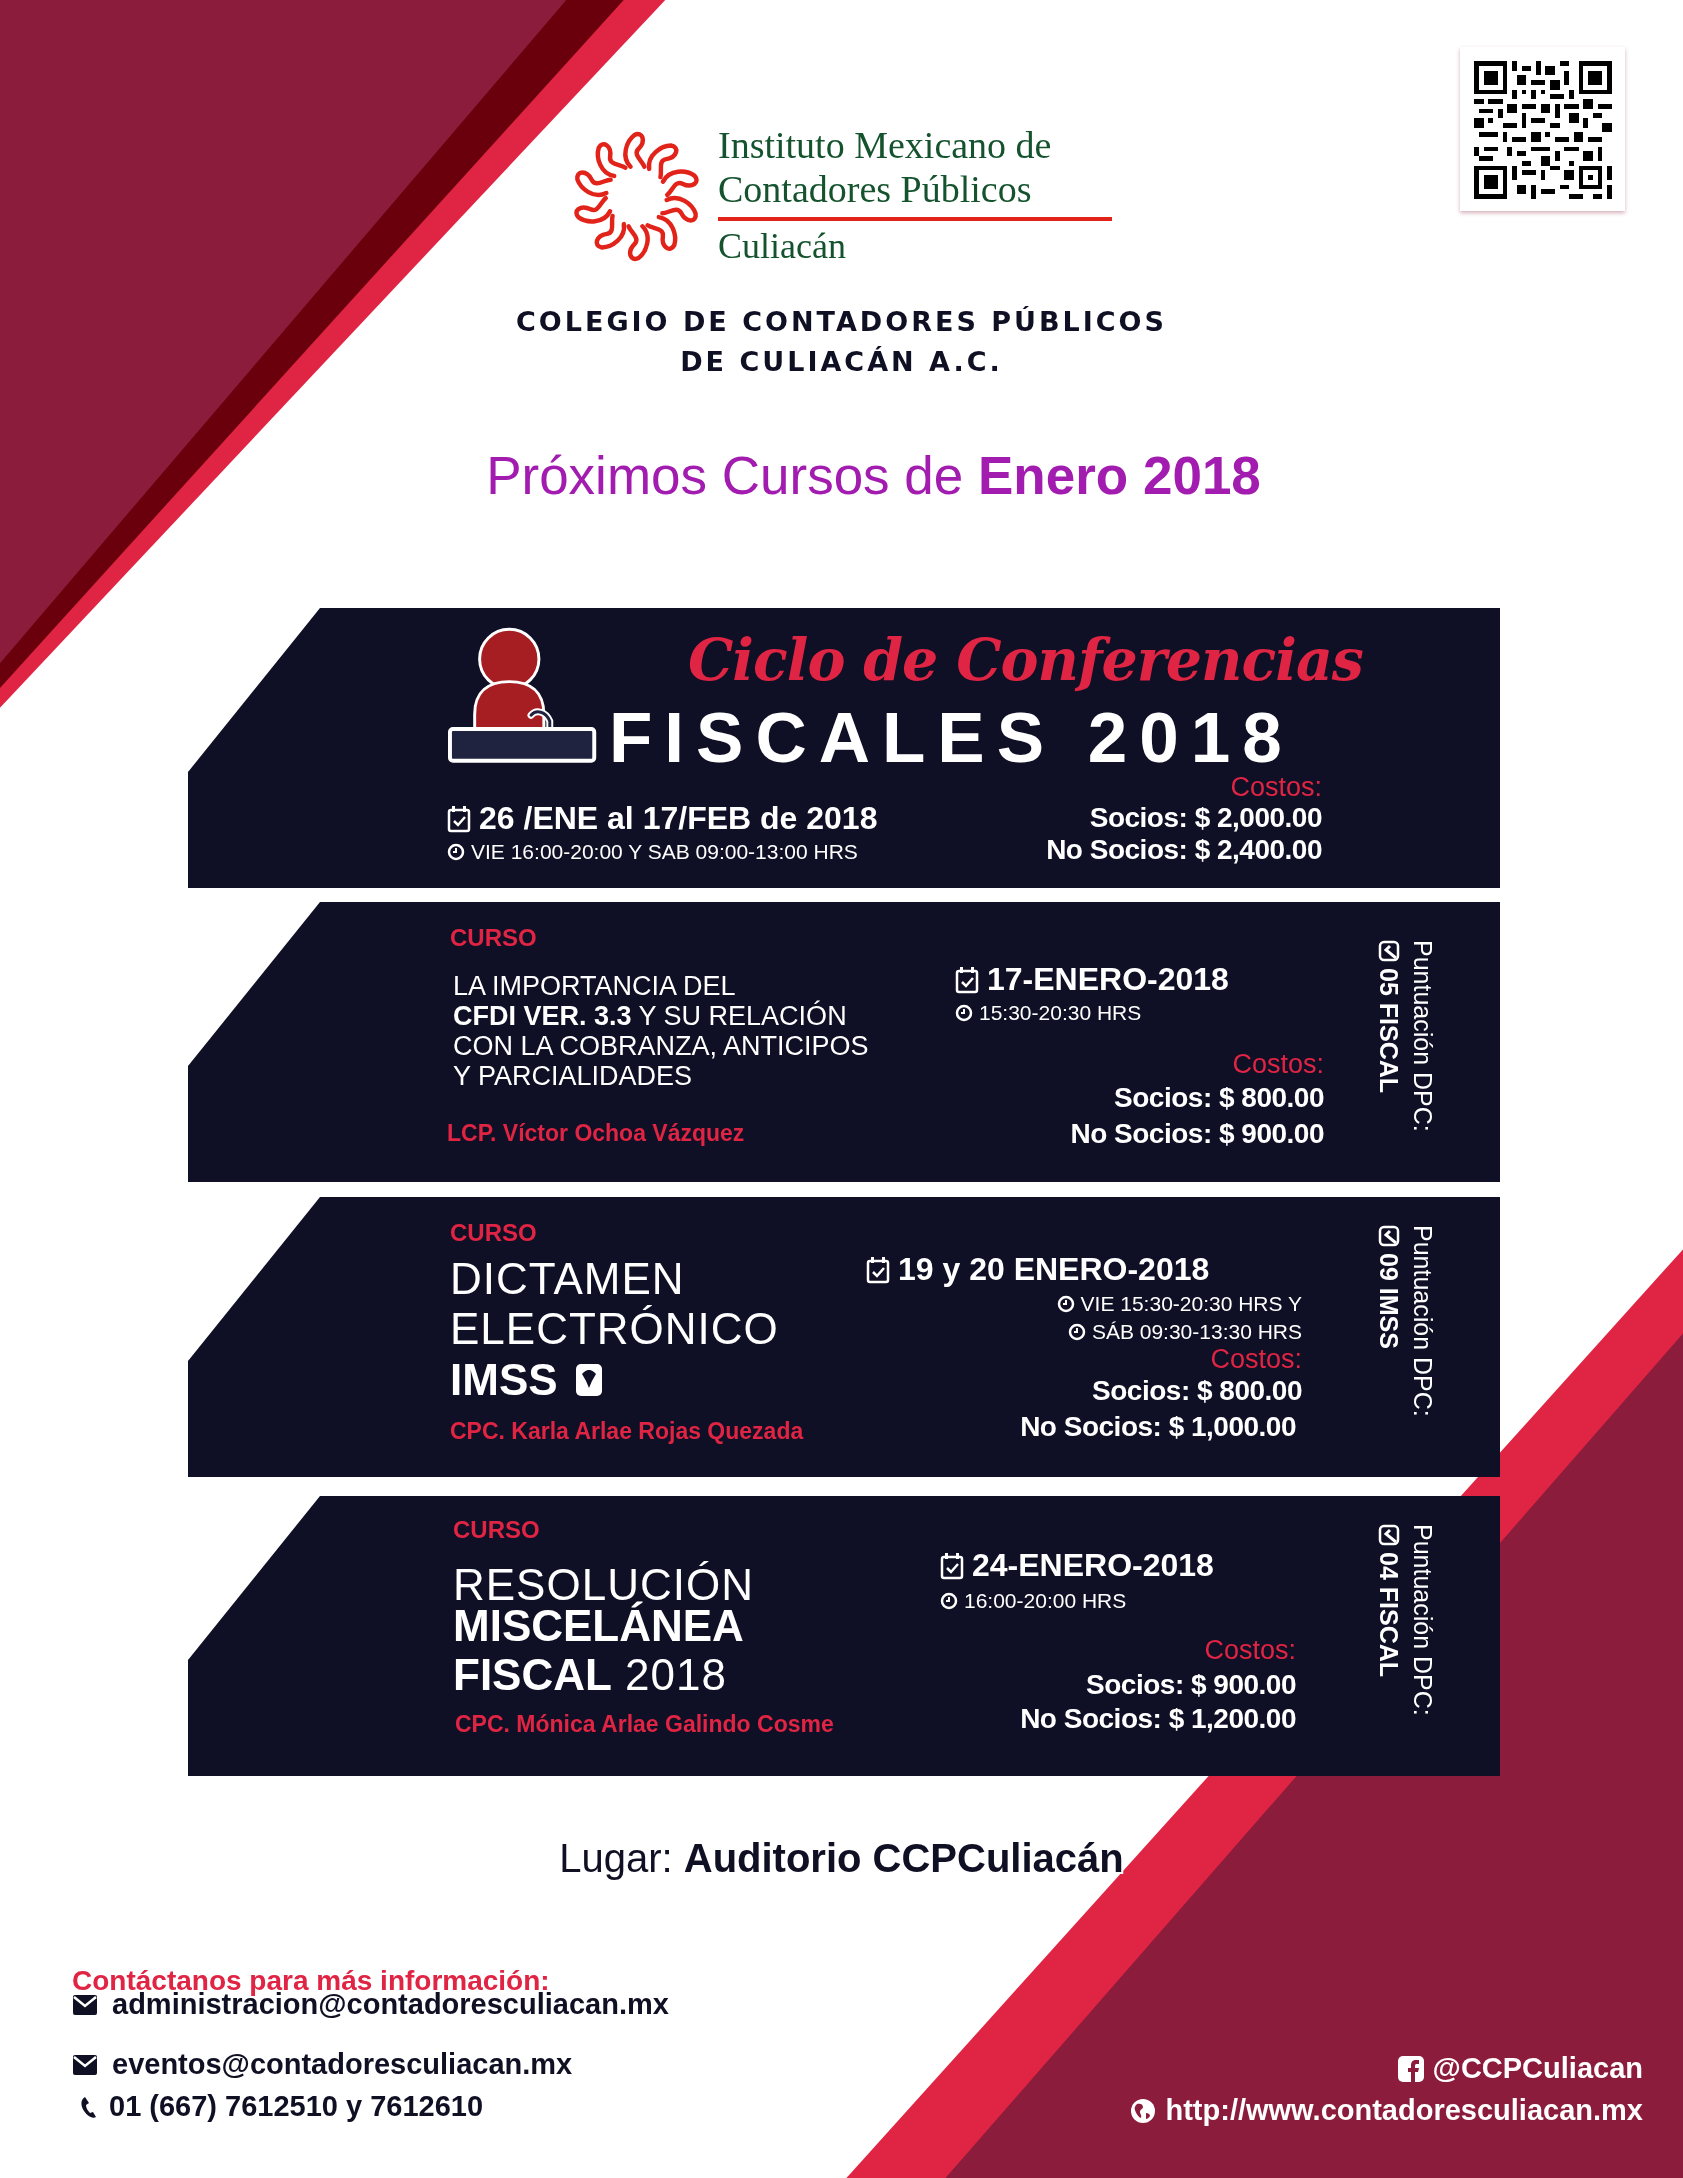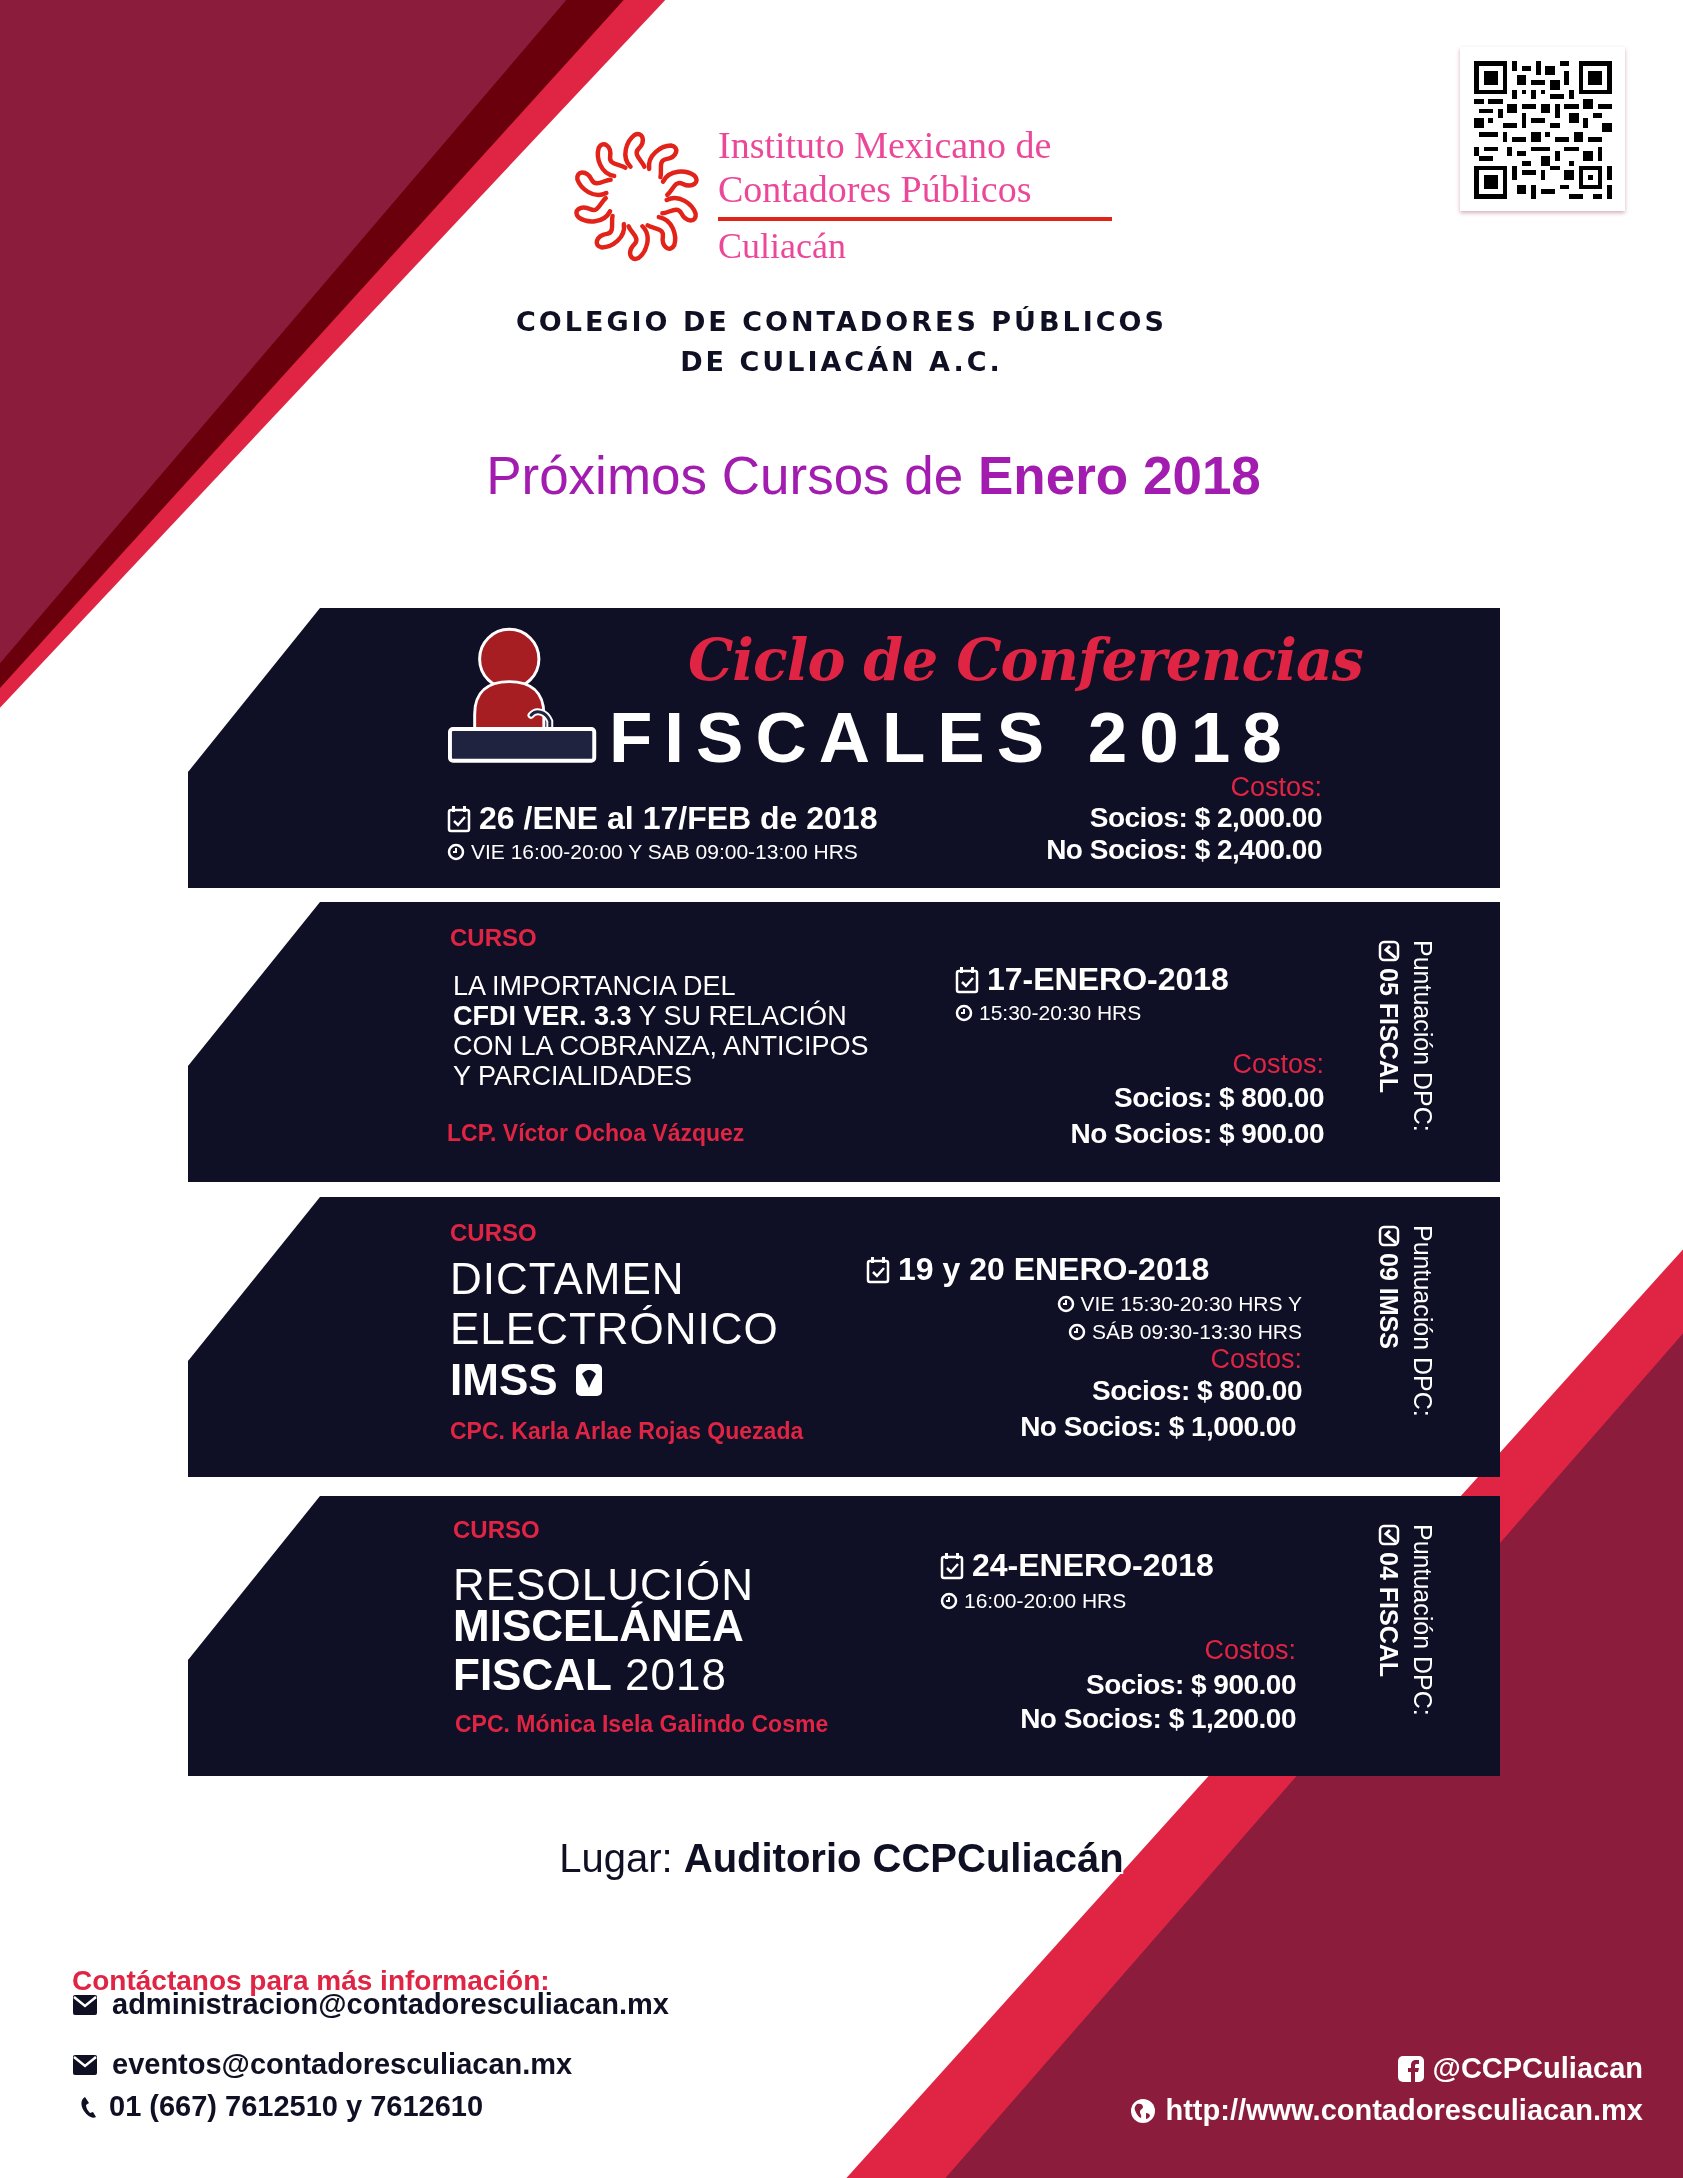--- a/index.html
+++ b/index.html
@@ -2,21 +2,21 @@
 <html><head>
 <meta charset="utf-8">
 <style>
   html, body { margin: 0; padding: 0; }
   body { width: 1683px; height: 2178px; position: relative; overflow: hidden; background: #ffffff; font-family: "Liberation Sans", "DejaVu Sans", sans-serif; }
   .bg-svg { position: absolute; left: 0; top: 0; width: 1683px; height: 2178px; }
   .abs { position: absolute; }
 
   
   .logo-mark { left: 572px; top: 127px; width: 129px; height: 139px; }
-  .logo-text { left: 718px; top: 123px; font-family: "Liberation Serif", "DejaVu Serif", serif; color: #ec4899; }
+  .logo-text { left: 718px; top: 123px; font-family: "Liberation Serif", "DejaVu Serif", serif; color: #14532d; }
   .logo-text .l1 { font-size: 38px; line-height: 44px; white-space: nowrap; }
   .logo-text .l2 { font-size: 38px; line-height: 44px; white-space: nowrap; }
   .logo-text .rule { width: 394px; height: 4px; background: #E2231A; margin: 6px 0 4px 0; }
   .logo-text .l3 { font-size: 36px; line-height: 42px; }
 
   .qr-card { left: 1460px; top: 47px; width: 165px; height: 164px; background: #fff; box-shadow: 0 2px 4px rgba(139,28,60,0.35); }
   .qr-card svg { position: absolute; left: 14px; top: 14px; width: 138px; height: 138px; }
 
   .colegio { left: 0; width: 1683px; top: 302px; text-align: center; color: #101024; font-weight: 700; font-size: 27px; letter-spacing: 3px; line-height: 40px; font-family: "DejaVu Sans", sans-serif; }
   .proximos { left: 0; width: 1683px; top: 444px; text-align: center; font-size: 53px; color: #a21caf; line-height: 63px; padding-left: 32px; }
@@ -234,21 +234,21 @@
   </div>
 </div>
 
 <div class="card" style="top:1496px;">
   <div class="curso-label" style="left:265px; top:20px;">CURSO</div>
   <div class="course-title-thin" style="left:265px; top:64px;">RESOLUCIÓN</div>
   <div class="course-title-bold" style="left:265px; top:105px;">MISCELÁNEA</div>
   <div style="left:265px; top:154px; line-height:50px;">
     <span class="course-title-bold" style="position:relative;">FISCAL</span><span class="course-title-thin" style="position:relative;"> 2018</span>
   </div>
-  <div class="speaker" style="left:267px; top:215px;">CPC. Mónica Isela Galindo Cosme</div>
+  <div class="speaker" style="left:267px; top:215px;">CPC. Mónica Arlae Galindo Cosme</div>
   <div class="date-line" style="left:752px; top:51px;">
     <svg class="cal-icon" width="24" height="28" viewBox="0 0 24 28">
         <rect x="2" y="5" width="20" height="21" rx="2" fill="none" stroke="#fff" stroke-width="2.5"></rect>
         <rect x="5" y="1" width="3" height="6" fill="#fff"></rect>
         <rect x="16" y="1" width="3" height="6" fill="#fff"></rect>
         <path d="M7,16 l4,4 l7,-8" fill="none" stroke="#fff" stroke-width="2.5"></path>
       </svg>
     <span style="position:relative;">24-ENERO-2018</span>
   </div>
   <div class="time-line" style="left:752px; top:93px;">

